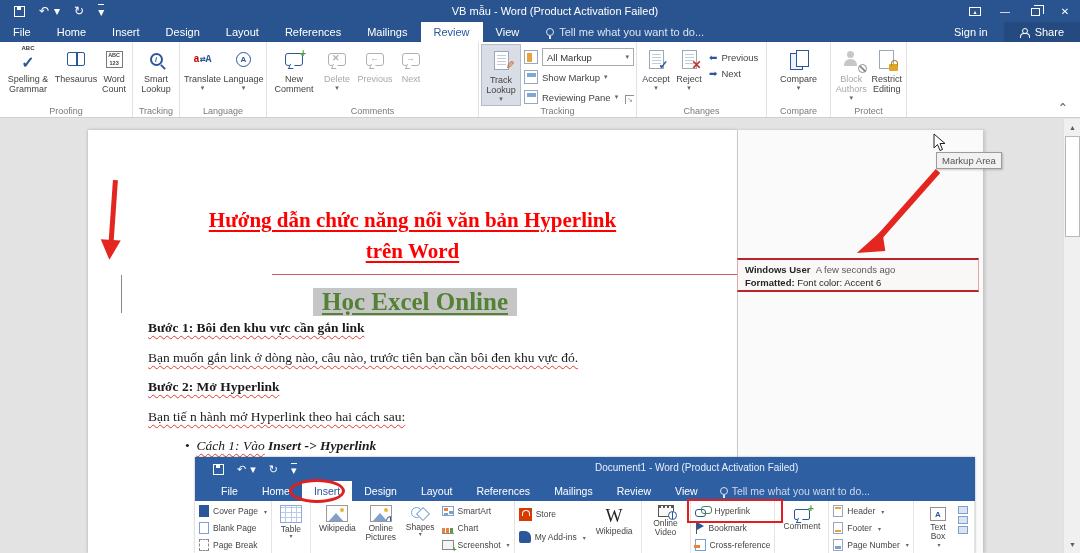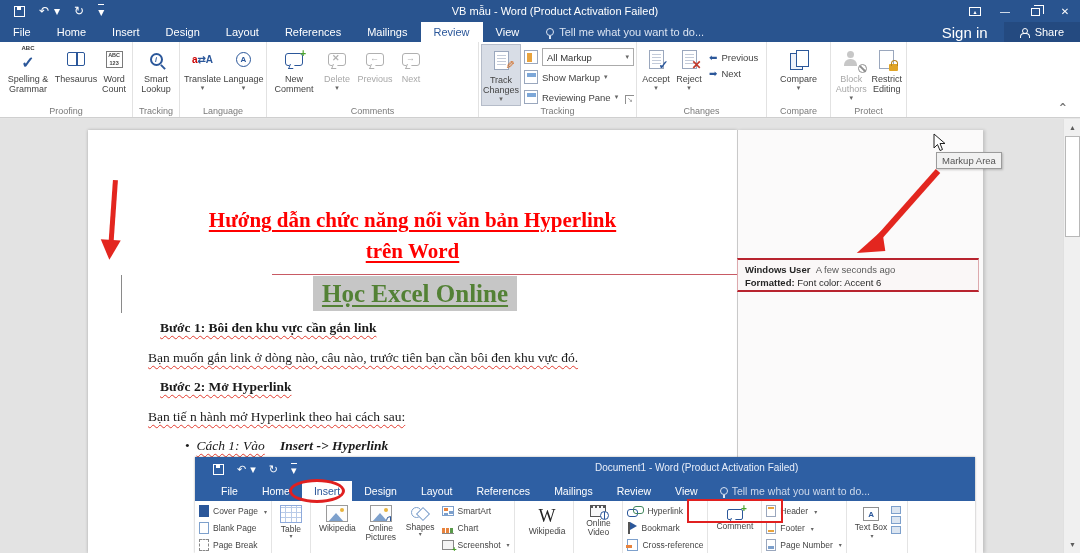--- a/index.html
+++ b/index.html
@@ -24,21 +24,21 @@
   .icn-restore { width:9px; height:8px; border:1px solid #fff; position:relative; margin-top:2px; }
   .icn-restore::after { content:""; position:absolute; left:2px; top:-4px; width:9px; height:8px; border:1px solid #fff; border-left:none; border-bottom:none; }
   
   .tabrow { position:absolute; left:0; top:22px; width:1080px; height:20px; background:#29548f; display:flex; align-items:stretch; color:#fff; }
   .tab { padding:0 13px; font-size:11px; display:flex; align-items:center; cursor:default; }
   .tab.active { background:#fff; color:#2b579a; }
   .tellme { display:flex; align-items:center; gap:5px; font-size:11px; color:#dbe4f2; padding-left:14px; }
   .icn-bulb { width:8px; height:8px; border:1px solid #dbe4f2; border-radius:50%; position:relative; }
   .icn-bulb::after { content:""; position:absolute; left:2px; top:7px; width:2px; height:3px; background:#dbe4f2; }
   .tabrow-right { margin-left:auto; display:flex; align-items:center; }
-  .signin { font-size:15px; padding:0 16px; }
+  .signin { font-size:11px; padding:0 16px; }
   .sharebox { display:flex; align-items:center; gap:6px; background:#244a80; padding:0 16px; height:20px; font-size:11px; }
   .icn-person { width:9px; height:9px; position:relative; }
   .icn-person::before { content:""; position:absolute; left:2.5px; top:0; width:4px; height:4px; border:1px solid #fff; border-radius:50%; }
   .icn-person::after { content:""; position:absolute; left:0; top:5px; width:8px; height:4px; border:1px solid #fff; border-bottom:none; border-radius:4px 4px 0 0; }
   
   .ribbon { position:absolute; left:0; top:42px; width:1080px; height:76px; background:#fff; border-bottom:1px solid #cfcfcf; display:flex; }
   .rgroup { display:flex; flex-direction:column; border-right:1px solid #e2e2e2; position:relative; }
   .rg-body { display:flex; align-items:flex-start; height:64px; padding:2px 2px 0 2px; }
   .rg-label { text-align:center; font-size:9px; color:#7a7a7a; height:12px; line-height:11px; }
   .bigbtn { display:flex; flex-direction:column; align-items:center; justify-content:flex-start; height:62px; padding-top:3px; text-align:center; }
@@ -47,21 +47,21 @@
   .dd::after { content:"▾"; font-size:7px; color:#666; display:block; line-height:6px; margin-top:1px; }
   .iconbox { width:24px; height:24px; position:relative; display:flex; align-items:center; justify-content:center; }
   
   .i-abc { position:absolute; top:-2px; left:0; right:0; text-align:center; font-size:6px; font-weight:bold; color:#333; letter-spacing:0; }
   .i-check { font-size:16px; font-weight:bold; color:#2b579a; margin-top:6px; }
   .i-book { width:18px; height:14px; border:1.5px solid #2b579a; border-radius:2px; position:relative; background:#fff; }
   .i-book::after { content:""; position:absolute; left:50%; top:0; bottom:0; width:1.5px; background:#2b579a; }
   .i-wordcount { width:17px; height:17px; border:1.5px solid #7a7a7a; font-size:5.5px; font-weight:bold; color:#444; display:flex; flex-direction:column; justify-content:space-around; align-items:center; background:#fff; }
   .i-mag { width:13px; height:13px; border:2px solid #2b579a; border-radius:50%; position:relative; font-size:7px; color:#2b579a; display:flex; align-items:center; justify-content:center; font-style:italic; font-weight:bold; }
   .i-mag::after { content:""; position:absolute; right:-5px; bottom:-4px; width:6px; height:2px; background:#2b579a; transform:rotate(45deg); }
-  .i-translate { font-size:10px; font-weight:bold; color:#2b579a; }
+  .i-translate { font-size:10px; font-weight:bold; color:#2b579a;font-family:Liberation Mono, monospace; }
   .i-translate b { color:#c00; }
   .i-globe { width:15px; height:15px; border:1.5px solid #2b579a; border-radius:50%; position:relative; font-size:8px; color:#2b579a; display:flex; align-items:center; justify-content:center; font-weight:bold; }
   .i-bubble { width:18px; height:13px; border:1.5px solid #2b579a; border-radius:3px; position:relative; background:#fff; }
   .i-bubble::after { content:""; position:absolute; left:3px; bottom:-4px; width:4px; height:4px; background:#fff; border-left:1.5px solid #2b579a; border-bottom:1.5px solid #2b579a; transform:skewX(-20deg); }
   .i-bubble .ov { position:absolute; right:-4px; top:-6px; font-size:10px; font-weight:bold; color:#4aa32c; }
   .i-bubble.gray { border-color:#b0b0b0; }
   .i-bubble.gray::after { border-color:#b0b0b0; }
   .i-bubble .ovg { position:absolute; left:3px; top:-1px; font-size:9px; color:#b0b0b0; font-weight:bold; }
   .i-doc { width:15px; height:19px; border:1.5px solid #9aa7bd; background:#fff; position:relative; }
   .i-doc .lines { position:absolute; left:2px; right:2px; top:3px; height:10px;
@@ -93,25 +93,25 @@
   .chg-col { display:flex; flex-direction:column; gap:5px; padding-top:8px; margin-left:4px; }
   .chg-row { display:flex; align-items:center; gap:4px; font-size:9.5px; color:#444; }
   .arrowdoc { font-size:10px; color:#2b579a; }
   .launcher { position:absolute; right:2px; bottom:13px; width:9px; height:9px; border-top:1px solid #8f8f8f; border-left:1px solid #8f8f8f; font-size:7px; color:#8f8f8f; line-height:8px; text-align:center; }
   .collapse-chev { position:absolute; right:14px; bottom:3px; font-size:11px; font-weight:bold; color:#777; font-family:"DejaVu Sans Mono", monospace; }
   
   .docarea { position:absolute; left:0; top:119px; width:1080px; height:434px; background:#e3e3e3; }
   .page { position:absolute; left:88px; top:11px; width:649px; height:423px; background:#fff; box-shadow:0 0 3px rgba(0,0,0,.25); }
   .markuparea { position:absolute; left:737px; top:11px; width:246px; height:423px; background:#fbfafa; border-left:1px solid #c9c9c9; box-shadow:2px 0 3px rgba(0,0,0,.15); }
   .doc-title { position:absolute; left:88px; top:86px; width:649px; text-align:center; font-family:"Liberation Serif", serif; font-weight:bold; font-size:21px; color:#ff0000; text-decoration:underline; text-underline-offset:3px; line-height:30px; }
-  .heading-hl { position:absolute; left:313px; top:157px; width:204px; height:35px; background:#c6c6c6; display:flex; align-items:center; justify-content:center; }
+  .heading-hl { position:absolute; left:313px; top:169px; width:204px; height:28px; background:#c6c6c6; display:flex; align-items:center; justify-content:center; }
   .heading-hl span { font-family:"Liberation Serif", serif; font-weight:bold; font-size:25px; color:#538135; text-decoration:underline; text-underline-offset:3px; }
   .body-text { position:absolute; font-family:"Liberation Serif", serif; font-size:13.5px; color:#1a1a1a; }
   .wavy { text-decoration:underline; text-decoration-style:wavy; text-decoration-color:#e23b2e; text-decoration-thickness:1px; text-underline-offset:3px; }
-  .bold { font-weight:bold;margin-left:12px; }
+  .bold { font-weight:bold; }
   .changebar { position:absolute; left:121px; top:156px; width:1px; height:38px; background:#8a8a8a; }
   
   .arrow-left { position:absolute; left:101px; top:61px; width:24px; height:84px; transform:rotate(4deg); }
   .arrow-left .shaft { position:absolute; left:9px; top:0; width:5px; height:62px; background:#e3261f; }
   .arrow-left .head { position:absolute; left:1px; top:60px; width:0; height:0; border-left:10px solid transparent; border-right:10px solid transparent; border-top:20px solid #e3261f; }
   
   .conn-line { position:absolute; left:272px; top:155px; width:465px; height:1px; background:#c85a64; }
   .comment-card { position:absolute; left:737px; top:139px; width:242px; height:34px; background:#faf7f7; border-left:1px solid #dda9ad; border-right:1px solid #dda9ad; border-top:2px solid #b8232e; border-bottom:2px solid #b8232e; padding:3px 7px; font-size:9.5px; color:#262626; line-height:13px; }
   .comment-card b { font-weight:bold; }
   .comment-time { color:#595959; }
@@ -340,21 +340,21 @@
 
     <div class="rgroup" style="width:158px">
       <div class="rg-body">
         <div class="bigbtn dd btn-active" style="width:50px">
           <span class="iconbox">
               <span class="i-doc">
                 <span class="lines"></span>
                 <span class="i-pencil">✎</span>
               </span>
             </span>
-          <span class="blabel">Track Changes</span>
+          <span class="blabel">Track Lookup</span>
         </div>
         <div class="trk-col">
           <div class="trk-row">
             <span class="sm-ic or"></span>
             <span class="combo">
               <span>All Markup</span>
               <span class="car">▾</span>
             </span>
           </div>
           <div class="trk-row">
@@ -570,20 +570,30 @@
                 <span class="m-chart"></span>
                 <span>Chart</span>
               </span>
             <span class="erow eddl">
                 <span class="m-cam"></span>
                 <span>Screenshot</span>
               </span>
           </div>
         </div>
         <div class="eg">
+          <div class="ecol" style="gap:9px; padding-top:4px">
+            <span class="erow">
+                <span class="m-store"></span>
+                <span>Store</span>
+              </span>
+            <span class="erow eddl">
+                <span class="m-addin"></span>
+                <span>My Add-ins</span>
+              </span>
+          </div>
           <div class="ebig" style="margin-left:6px; padding-top:4px">
             <span class="m-w">W</span>
             <span class="elabel">Wikipedia</span>
           </div>
         </div>
         <div class="eg">
           <div class="ebig" style="width:40px">
             <span class="m-film" style="position:relative">
                 <span class="m-globe"></span>
               </span>

